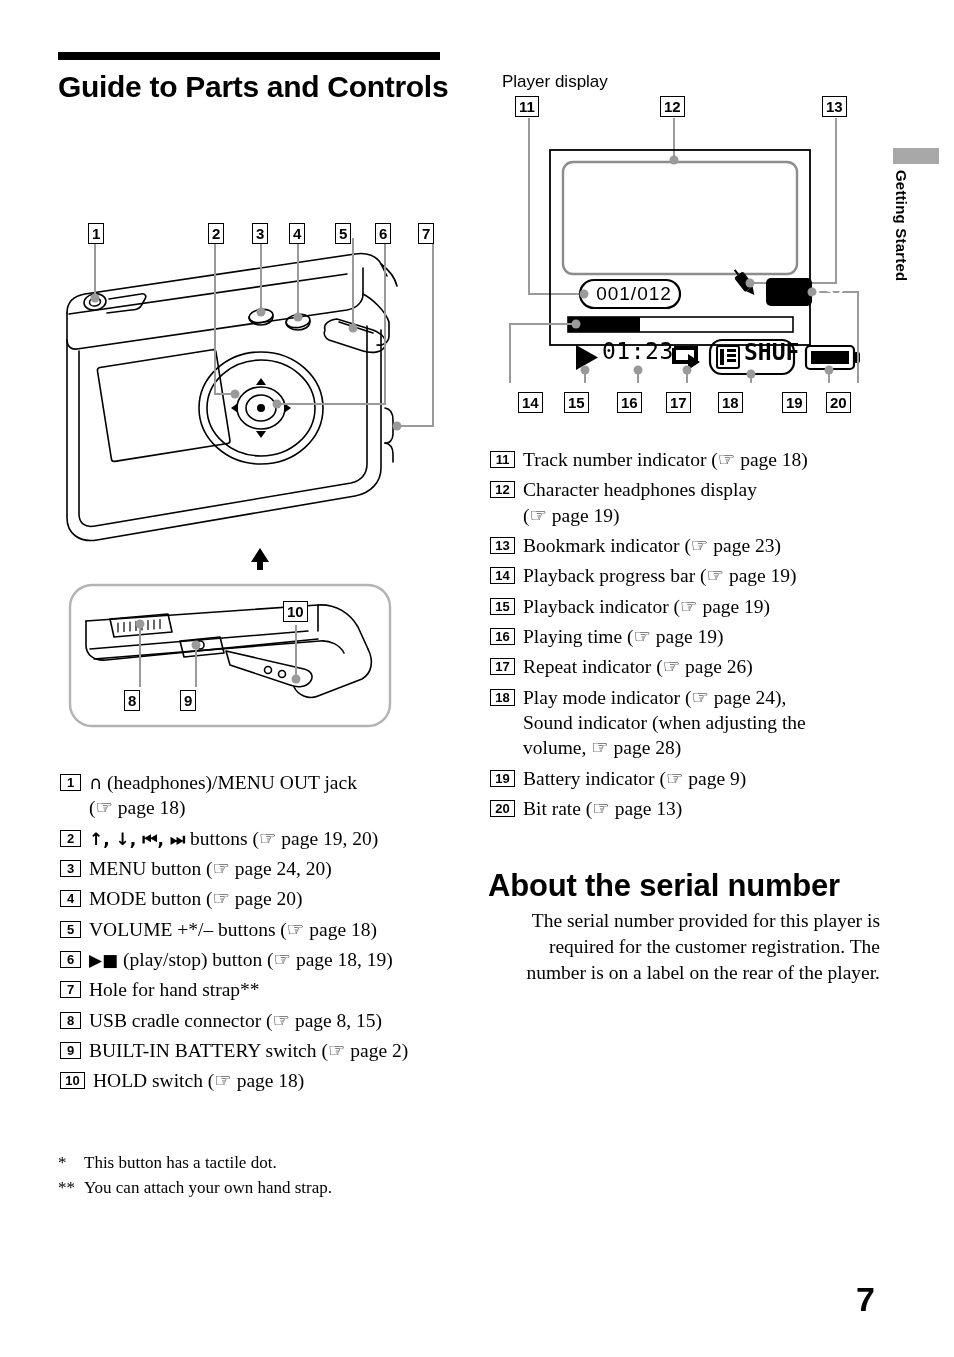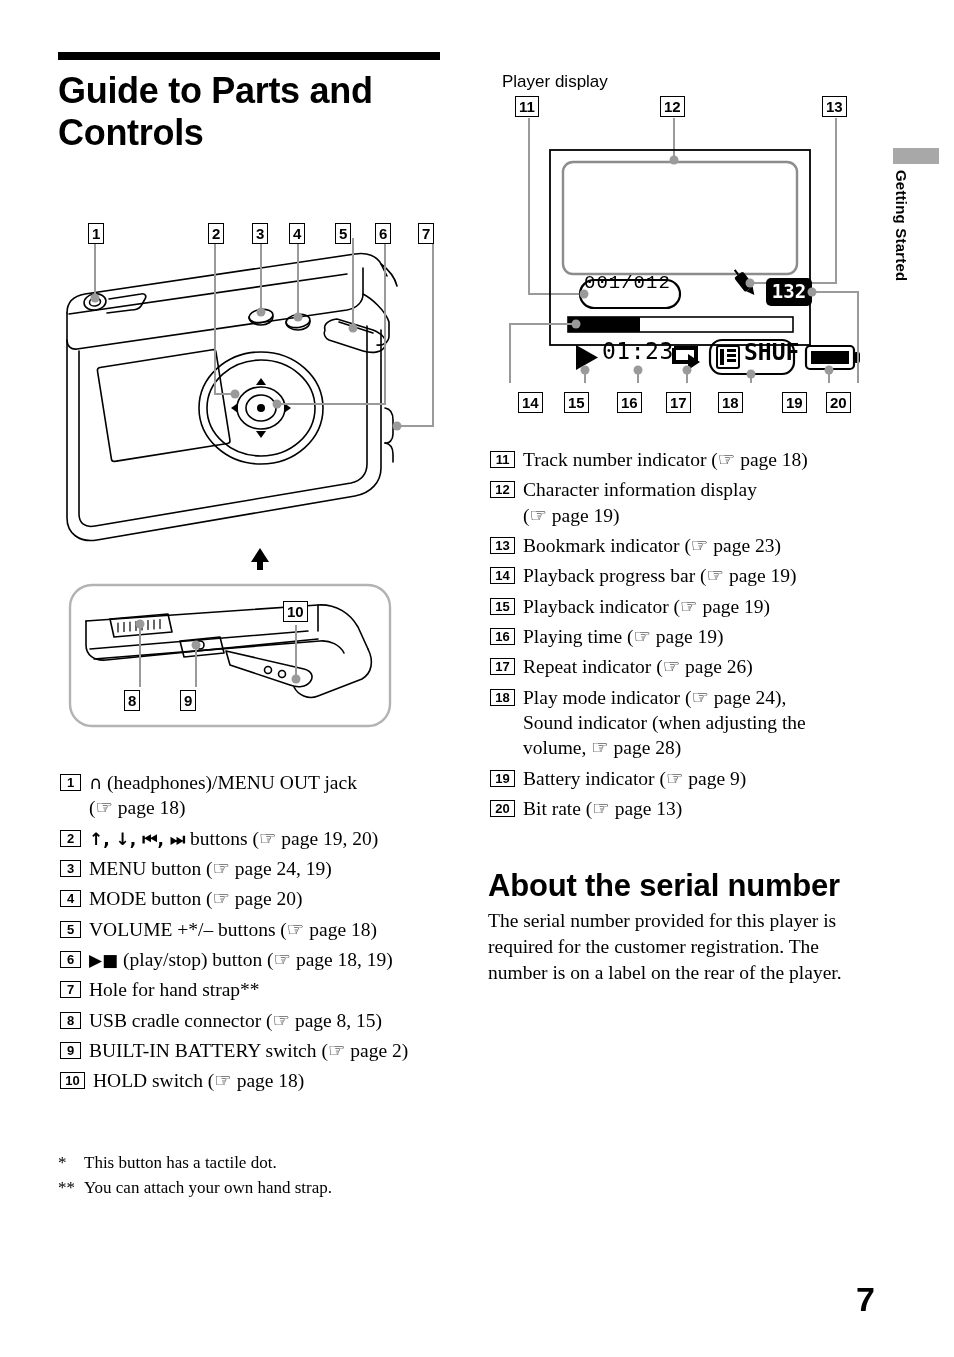--- a/index.html
+++ b/index.html
@@ -28,21 +28,21 @@
   }
 
   
   .col-left  { position:absolute; left:58px;  top:52px; width:395px; }
 
   .rule { height:8px; background:#000; width:382px; }
 
   h1.title {
     font-family:"Liberation Sans", sans-serif;
     font-weight:bold;
-    font-size:36px;
+    font-size:30px;
     line-height:1.16;
     margin:10px 0 0 0;
     letter-spacing:-0.3px;
   }
   h2.sub {
     font-family:"Liberation Sans", sans-serif;
     font-weight:normal;
     font-size:17px;
     margin:14px;
   }
@@ -50,20 +50,21 @@
     font-family:"Liberation Sans", sans-serif;
     font-weight:bold;
     font-size:31px;
     margin:0 0 4px 0;
     letter-spacing:-0.2px;
   }
   p.body {
     font-size:19.5px;
     line-height:1.33;
     margin:0;
+    text-align:right;
   }
 
   
   ol.callouts { list-style:none; margin:0; padding:0; }
   ol.callouts li {
     display:flex;
     align-items:flex-start;
     font-size:19.5px;
     line-height:1.30;
     margin-bottom:5px;
@@ -269,21 +270,21 @@
 
     <li>
       <span class="numbox">2</span>
       <span class="li-text">
         <span class="glyph">↑, ↓, ⏮, ⏭</span><span> buttons (☞ page 19, 20)</span>
       </span>
     </li>
 
     <li>
       <span class="numbox">3</span>
-      <span class="li-text">MENU button (☞ page 24, 19)</span>
+      <span class="li-text">MENU button (☞ page 24, 20)</span>
     </li>
 
     <li>
       <span class="numbox">4</span>
       <span class="li-text">MODE button (☞ page 20)</span>
     </li>
 
     <li>
       <span class="numbox">5</span>
       <span class="li-text">VOLUME +*/– buttons (☞ page 18)</span>
@@ -401,25 +402,25 @@
         <circle cx="263" cy="256" r="4.5"></circle>
         <circle cx="341" cy="252" r="4.5"></circle>
         <circle cx="324" cy="174" r="4.5"></circle>
         <circle cx="262" cy="165" r="4.5"></circle>
         <circle cx="96" cy="176" r="4.5"></circle>
         <circle cx="186" cy="42" r="4.5"></circle>
       </g>
     </svg>
   </div>
 
-  <div style="position:absolute; left:584px; top:272px; width:100px; 
-              font-family:Liberation Mono, monospace; font-size:19px; letter-spacing:1px;">001/012</div>
+  <div style="position:absolute; left:584px; top:283px; width:100px; text-align:center;
+              font-family:Liberation Sans, sans-serif; font-size:19px; letter-spacing:1px;">001/012</div>
 
   <div style="position:absolute; left:766px; top:280px; width:46px; text-align:center; color:#fff;
-              font-family:'DejaVu Sans Mono', monospace; font-weight:bold; font-size:19px;">132</div>
+              font-family:'DejaVu Sans Mono', monospace; font-weight:bold; font-size:19px;padding-left:40px;">132</div>
 
   <div style="position:absolute; left:602px; top:338px;
               font-family:'DejaVu Sans Mono', monospace; font-size:23px; letter-spacing:0.5px;">01:23</div>
 
   <div style="position:absolute; left:744px; top:339px;
               font-family:'DejaVu Sans Mono', monospace; font-weight:bold; font-size:23px; letter-spacing:0px;">SHUF</div>
 
   <div class="numbox-abs" style="left:518px; top:392px;">14</div>
   <div class="numbox-abs" style="left:564px; top:392px;">15</div>
   <div class="numbox-abs" style="left:617px; top:392px;">16</div>
@@ -431,21 +432,21 @@
   <ol class="callouts" style="position:absolute; left:490px; top:447px; width:390px;">
 
     <li>
       <span class="numbox wide">11</span>
       <span class="li-text">Track number indicator (☞ page 18)</span>
     </li>
 
     <li>
       <span class="numbox wide">12</span>
       <span class="li-text">
-        <span>Character information display</span><br>
+        <span>Character headphones display</span><br>
         <span>(☞ page 19)</span>
       </span>
     </li>
 
     <li>
       <span class="numbox wide">13</span>
       <span class="li-text">Bookmark indicator (☞ page 23)</span>
     </li>
 
     <li>

